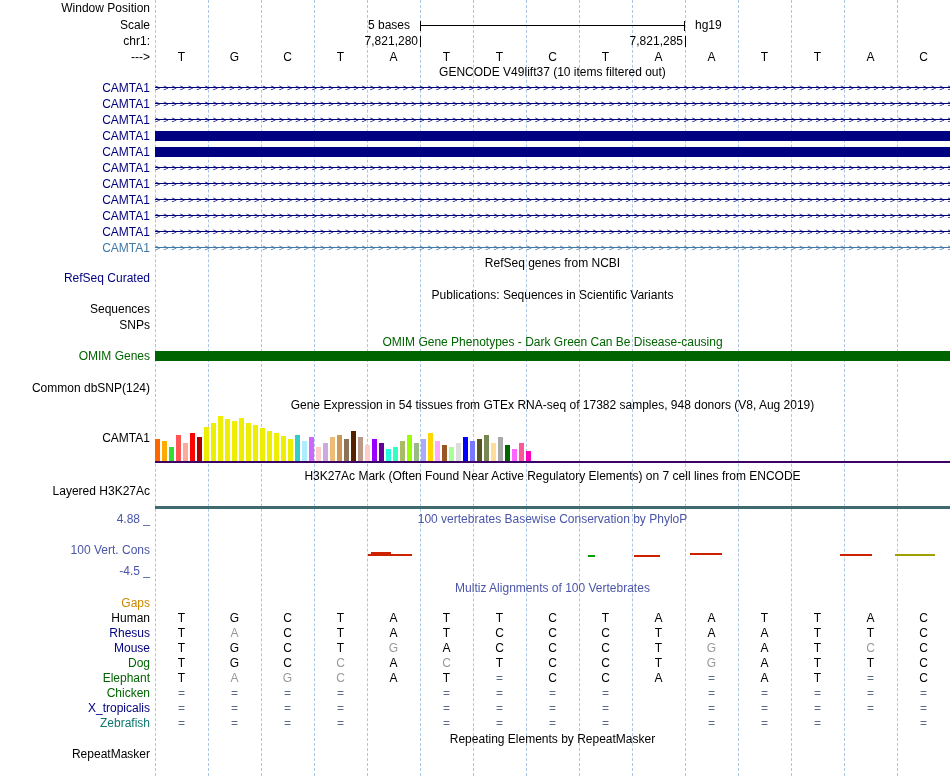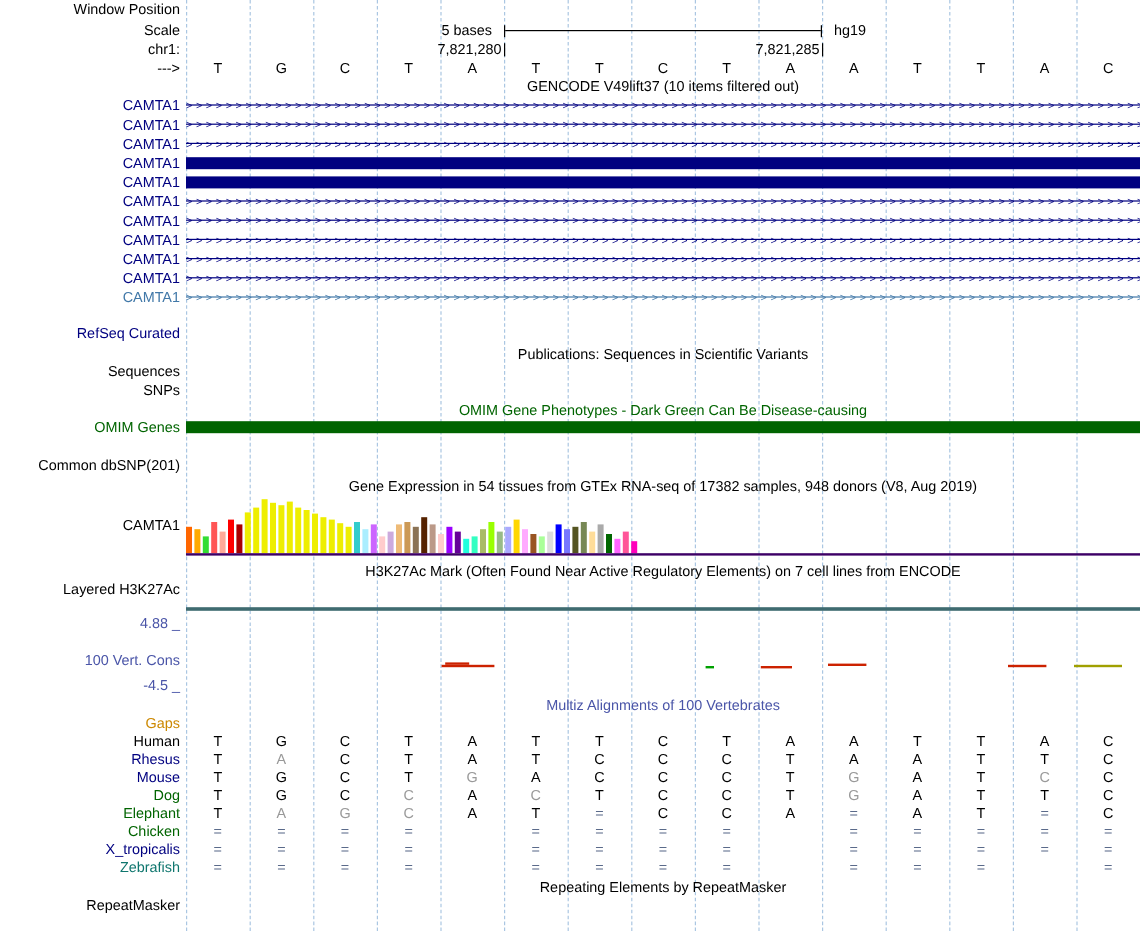--- a/index.html
+++ b/index.html
@@ -91,31 +91,32 @@
       <div class="acell">A</div>
       <div class="acell">A</div>
       <div class="acell">T</div>
       <div class="acell">T</div>
       <div class="acell">A</div>
       <div class="acell">C</div>
     </div>
 
   <div class="title" style="top:65px;line-height:15px;">GENCODE V49lift37 (10 items filtered out)</div>
 
+  <div class="title" style="top:256px;line-height:15px;">RefSeq genes from NCBI</div>
   <div class="glabel navy" style="top:271px;line-height:15px;">RefSeq Curated</div>
 
   <div class="title" style="top:288px;line-height:14px;">Publications: Sequences in Scientific Variants</div>
   <div class="glabel" style="top:302px;line-height:15px;">Sequences</div>
   <div class="glabel" style="top:318px;line-height:15px;">SNPs</div>
 
   <div class="title green" style="top:335px;line-height:14px;">OMIM Gene Phenotypes - Dark Green Can Be Disease-causing</div>
   <div class="glabel green" style="top:350px;line-height:13px;">OMIM Genes</div>
   <div id="omim-bar" class="mainbox"></div>
 
-  <div class="glabel" style="top:381px;line-height:14px;">Common dbSNP(201)</div>
+  <div class="glabel" style="top:381px;line-height:14px;">Common dbSNP(124)</div>
 
   <div class="title" style="top:398px;line-height:14px;">Gene Expression in 54 tissues from GTEx RNA-seq of 17382 samples, 948 donors (V8, Aug 2019)</div>
   <div class="glabel" style="top:413px;line-height:50px;">CAMTA1</div>
   <div id="gtex-main" class="mainbox">
       <div style="position: absolute; left: 0px; bottom: 2px; width: 5px; height: 22px; background: rgb(255, 102, 0);"></div>
       <div style="position: absolute; left: 7px; bottom: 2px; width: 5px; height: 20px; background: rgb(255, 170, 0);"></div>
       <div style="position: absolute; left: 14px; bottom: 2px; width: 5px; height: 14px; background: rgb(51, 221, 51);"></div>
       <div style="position: absolute; left: 21px; bottom: 2px; width: 5px; height: 26px; background: rgb(255, 85, 85);"></div>
       <div style="position: absolute; left: 28px; bottom: 2px; width: 5px; height: 18px; background: rgb(255, 170, 153);"></div>
       <div style="position: absolute; left: 35px; bottom: 2px; width: 5px; height: 28px; background: rgb(255, 0, 0);"></div>
@@ -168,20 +169,21 @@
       <div style="position: absolute; left: 364px; bottom: 2px; width: 5px; height: 18px; background: rgb(255, 85, 153);"></div>
       <div style="position: absolute; left: 371px; bottom: 2px; width: 5px; height: 10px; background: rgb(255, 0, 187);"></div>
       <div style="position: absolute; left: 0px; right: 0px; bottom: 0px; height: 2px; background: rgb(61, 0, 102);"></div>
     </div>
 
   <div class="title" style="top:469px;line-height:15px;">H3K27Ac Mark (Often Found Near Active Regulatory Elements) on 7 cell lines from ENCODE</div>
   <div class="glabel" style="top:484px;line-height:14px;">Layered H3K27Ac</div>
   <div id="h3k-line" class="mainbox"></div>
 
   <div class="glabel blue" style="top:512px;line-height:14px;">4.88 _</div>
+  <div class="title blue" style="top:512px;line-height:14px;">100 vertebrates Basewise Conservation by PhyloP</div>
   <div class="glabel blue" style="top:543px;line-height:14px;">100 Vert. Cons</div>
   <div class="glabel blue" style="top:564px;line-height:14px;">-4.5 _</div>
   <div id="cons-main" class="mainbox">
       <div style="position: absolute; left: 213px; top: 26px; width: 44px; height: 2px; background: rgb(204, 34, 0);"></div>
       <div style="position: absolute; left: 216px; top: 24px; width: 20px; height: 2px; background: rgb(204, 34, 0);"></div>
       <div style="position: absolute; left: 433px; top: 27px; width: 7px; height: 2px; background: rgb(0, 160, 0);"></div>
       <div style="position: absolute; left: 479px; top: 27px; width: 26px; height: 2px; background: rgb(204, 34, 0);"></div>
       <div style="position: absolute; left: 535px; top: 25px; width: 32px; height: 2px; background: rgb(204, 34, 0);"></div>
       <div style="position: absolute; left: 685px; top: 26px; width: 32px; height: 2px; background: rgb(204, 34, 0);"></div>
       <div style="position: absolute; left: 740px; top: 26px; width: 40px; height: 2px; background: rgb(160, 160, 0);"></div>

